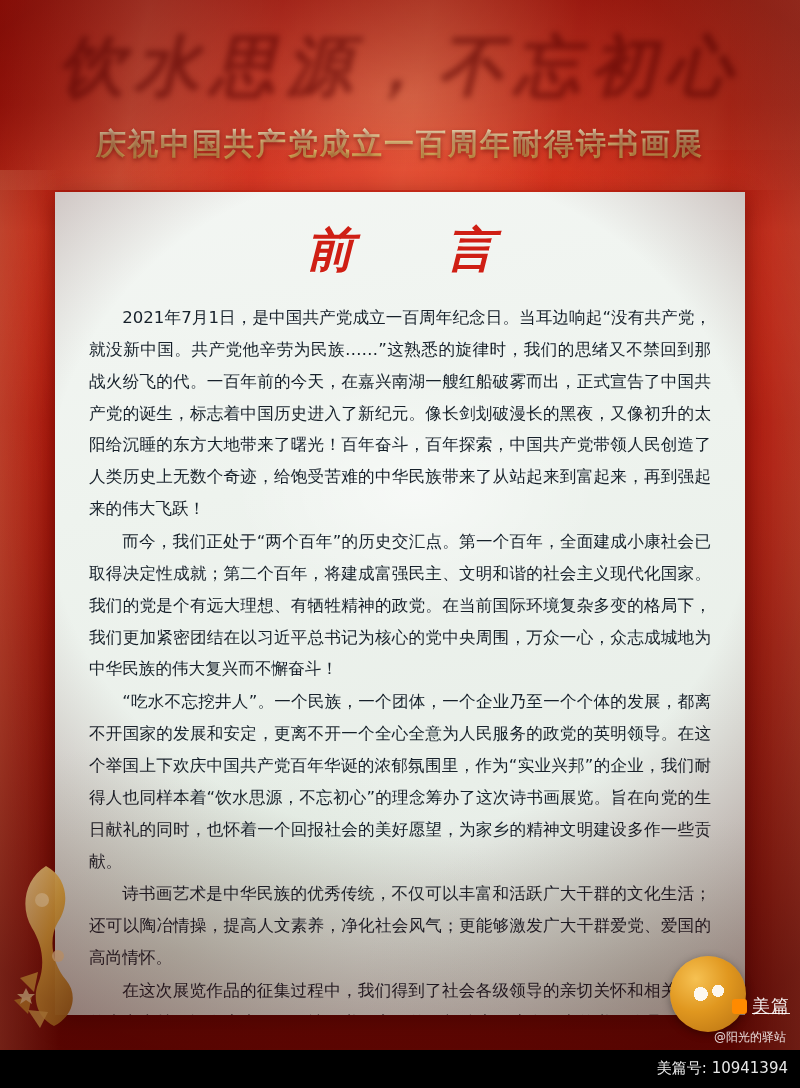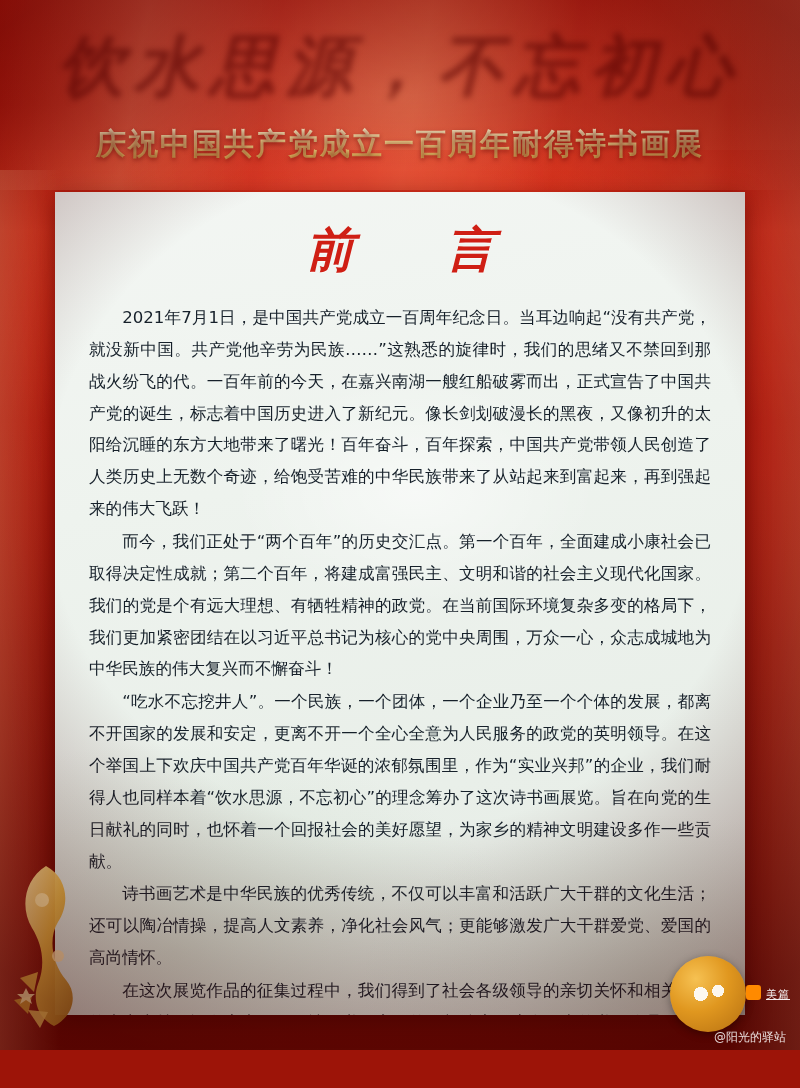--- a/index.html
+++ b/index.html
@@ -177,23 +177,23 @@
     position: absolute;
     left: 20px; top: 22px;
     width: 36px; height: 32px;
     background:
       radial-gradient(circle at 30% 50%, #fff 0 7px, transparent 7px),
       radial-gradient(circle at 78% 40%, #fff 0 6px, transparent 6px);
     opacity: 0.92;
   }
   .watermark-mp {
     position: absolute;
-    right: 10px; bottom: 86px;
-    font-family: "DejaVu Sans", "Liberation Sans", sans-serif;
-    font-size: 11px;
+    right: 10px; bottom: 70px;
+    font-family: "DejaVu Sans", "Liberation Sans", sans-serif;
+    font-size: 18px;
     color: rgba(255,255,255,0.92);
     letter-spacing: 1px;
     text-decoration: underline;
   }
   .watermark-mp .dot {
     display: inline-block;
     width: 15px; height: 15px;
     border-radius: 3px;
     background: #ff8a00;
     margin-right: 5px;
@@ -268,14 +268,17 @@
   </svg>
 
   <div class="vignette"></div>
 
   <div class="seal"></div>
   <div class="watermark-mp">
     <span class="dot"></span><span>美篇</span>
   </div>
   <div class="watermark-user">@阳光的驿站</div>
 
+  <div class="bottom-bar">
+    <div class="label">美篇号: 10941394</div>
+  </div>
 
 </div>
 
 </body></html>

